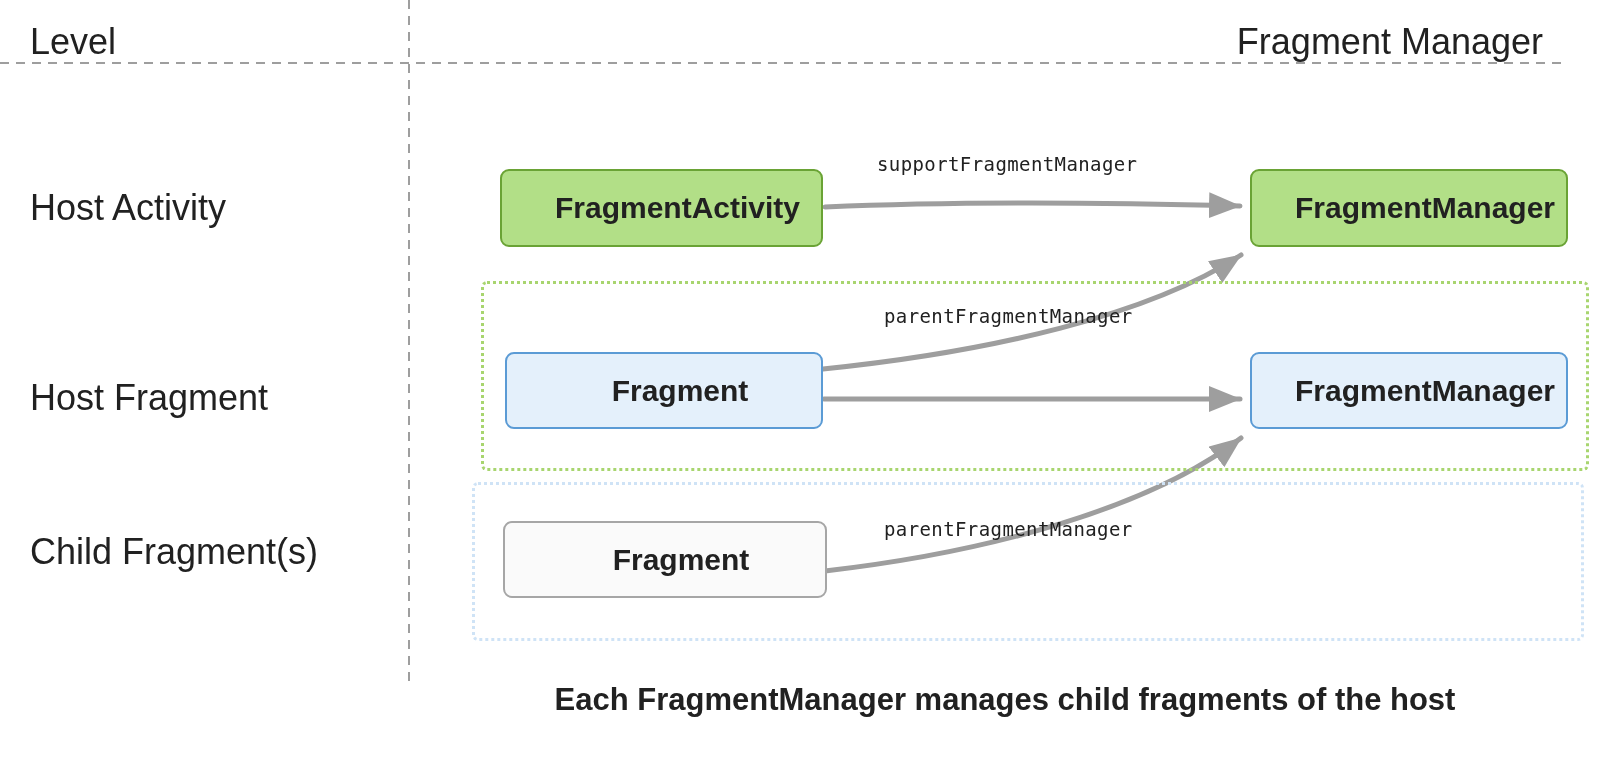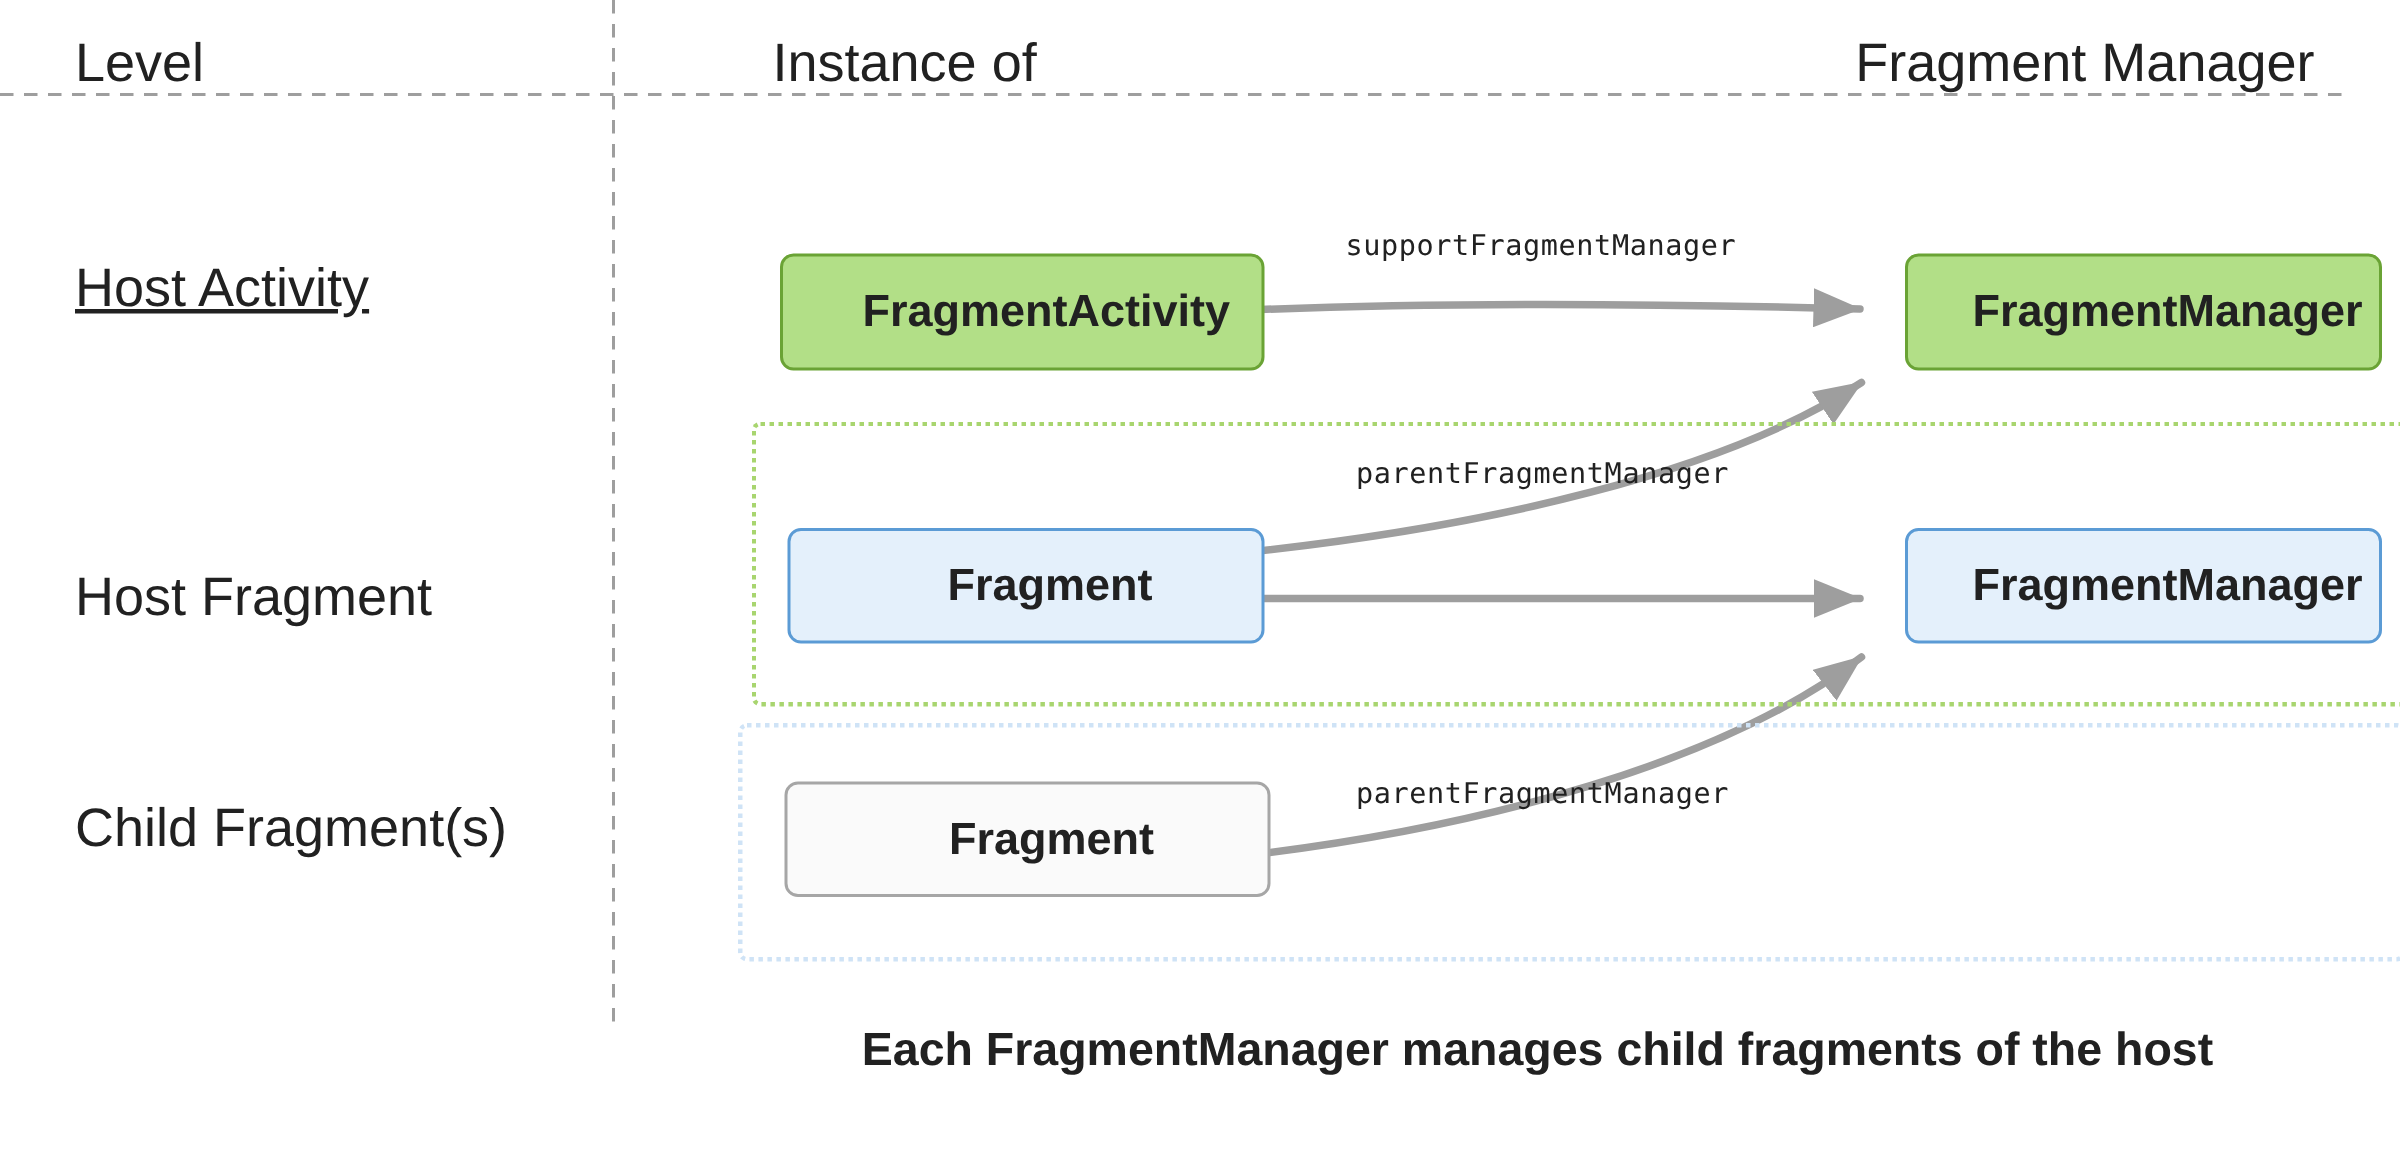--- a/index.html
+++ b/index.html
@@ -1,31 +1,31 @@
 <!DOCTYPE html>
 <html style="--text: #212121; --arrow: #9e9e9e; --divider: #9e9e9e; --green-fill: #b2df87; --green-border: #6aa335; --blue-fill: #e4f0fb; --blue-border: #5b9bd5; --neutral-fill: #fafafa; --neutral-border: #a6a6a6; --green-dotted: #a8d56f; --blue-dotted: #cfe3f6;"><head>
 <meta charset="utf-8">
 <style>
   html,body { margin:0; padding:0; background:#ffffff; }
   #canvas {
     position:relative; width:1600px; height:774px; background:#ffffff;
     font-family:"Liberation Sans", sans-serif; color:var(--text, #212121);
     overflow:hidden;
   }
-  .abs { position:absolute;margin-left:20px; }
+  .abs { position:absolute; }
 
   
   .col-header, .row-label {
     font-size:36px; font-weight:400; color:var(--text,#212121);
     white-space:nowrap; line-height:1.1;
   }
   #hdr-level      { left:30px;  top:22px; }
   #hdr-instance   { left:495px; top:22px; }
   #hdr-manager    { right:57px; top:22px;text-align:right; }
-  #lvl-activity   { left:30px;  top:172px;text-decoration:underline; }
+  #lvl-activity   { left:30px;  top:188px; }
   #lvl-fragment   { left:30px;  top:378px; }
   #lvl-child      { left:30px;  top:532px; }
 
   
   .zone { box-sizing:border-box; border-radius:6px; }
   #zone-host-fragment {
     left:481px; top:281px; width:1108px; height:190px;
     border:3px dotted var(--green-dotted,#a8d56f);
   }
   #zone-child-fragment {
@@ -83,21 +83,20 @@
     <line class="divider" x1="0" y1="63" x2="1564" y2="63" stroke-dasharray="9 7"></line>
     <line class="divider" x1="409" y1="0" x2="409" y2="684" stroke-dasharray="9 7"></line>
 
     <path class="arrow" d="M 825 207 C 940 202, 1090 202, 1240 206" marker-end="url(#arrowhead)"></path>
     <path class="arrow" d="M 823 369 C 990 352, 1150 315, 1241 255" marker-end="url(#arrowhead)"></path>
     <path class="arrow" d="M 824 399 H 1240" marker-end="url(#arrowhead)"></path>
     <path class="arrow" d="M 825 571 C 990 552, 1150 508, 1241 438" marker-end="url(#arrowhead)"></path>
   </svg>
 
   <div class="abs col-header" id="hdr-level">Level</div>
-  <div class="abs col-header" id="hdr-instance">Instance of</div>
   <div class="abs col-header" id="hdr-manager">Fragment Manager</div>
 
   <div class="abs row-label" id="lvl-activity">Host Activity</div>
   <div class="abs row-label" id="lvl-fragment">Host Fragment</div>
   <div class="abs row-label" id="lvl-child">Child Fragment(s)</div>
 
   <div class="abs zone" id="zone-host-fragment"></div>
   <div class="abs zone" id="zone-child-fragment"></div>
 
   <div class="abs node green" id="node-fragment-activity">FragmentActivity</div>

